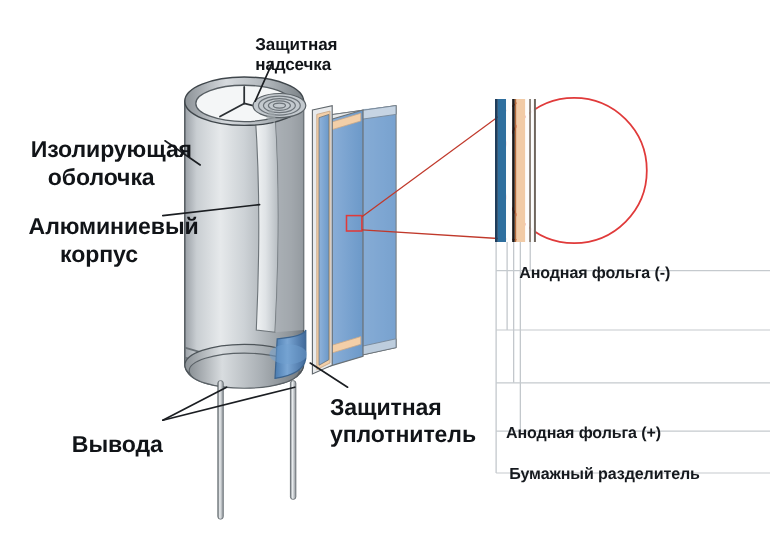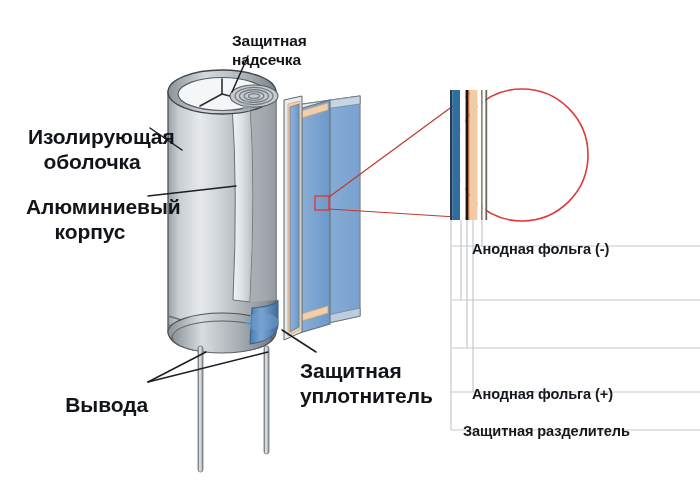--- a/index.html
+++ b/index.html
@@ -213,21 +213,21 @@
   <div class="lbl lbl-left" style="left:62px;top:368px;width:86px;text-align:right;">
     <span>Вывода</span>
   </div>
 
   <div class="lbl lbl-leg" style="left:472px;top:224px;width:224px;">
     <span>Анодная фольга (-)</span>
   </div>
 
 
 
-  <div class="lbl lbl-leg" style="left:472px;top:369px;width:224px;">
+  <div class="lbl lbl-leg" style="left:460px;top:369px;width:224px;">
     <span>Анодная фольга (+)</span>
   </div>
 
   <div class="lbl lbl-leg" style="left:463px;top:406px;width:238px;">
-    <span>Защитная разделитель</span>
+    <span>Бумажный разделитель</span>
   </div>
 
 </div>
 
 </body></html>

